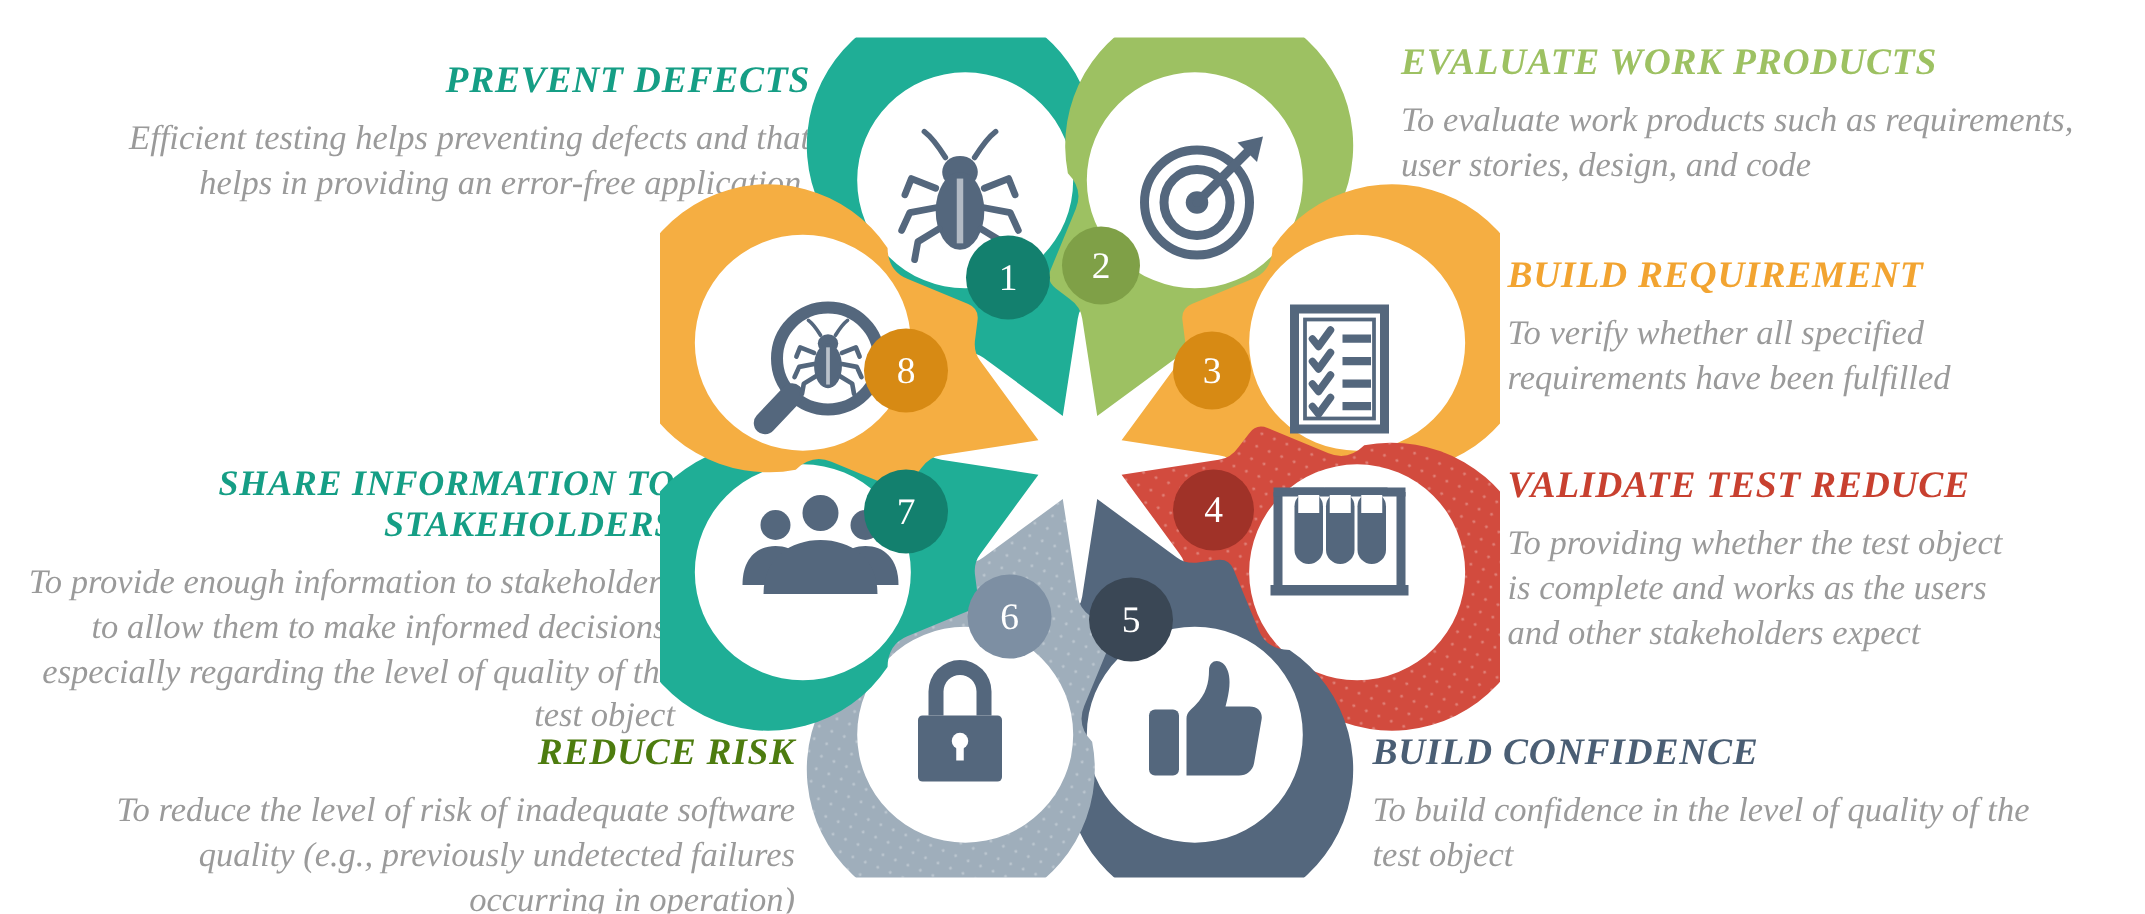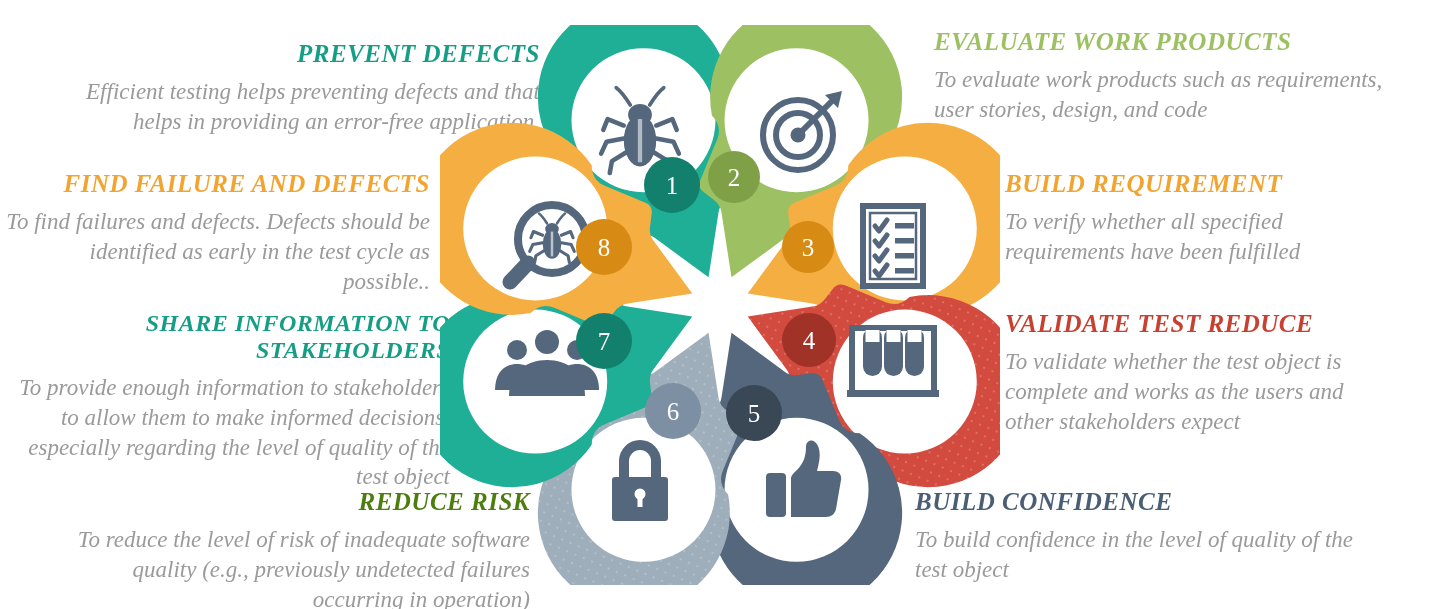--- a/index.html
+++ b/index.html
@@ -44,24 +44,20 @@
 </head>
 <body>
 
 <div id="stage">
 
   <div class="block ta-r" style="left:40px;top:40px;width:500px;">
     <div class="blk-title" style="color:#159E85;font-size:25px;">PREVENT DEFECTS</div>
     <div class="blk-body">Efficient testing helps preventing defects and that helps in providing an error-free application.</div>
   </div>
 
-  <div class="block ta-r" style="left:0px;top:170px;width:430px;">
-    <div class="blk-title" style="color:#F2A431;font-size:25px;">FIND FAILURE AND DEFECTS</div>
-    <div class="blk-body">To find failures and defects. Defects should be identified as early in the test cycle as possible..</div>
-  </div>
 
   <div class="block ta-r" style="left:0px;top:310px;width:450px;">
     <div class="blk-title" style="color:#159E85;font-size:24px;">SHARE INFORMATION TO STAKEHOLDERS</div>
     <div class="blk-body">To provide enough information to stakeholders to allow them to make informed decisions, especially regarding the level of quality of the test object</div>
   </div>
 
   <div class="block ta-r" style="left:60px;top:488px;width:470px;">
     <div class="blk-title" style="color:#4d7c0f;font-size:25px;">REDUCE RISK</div>
     <div class="blk-body">To reduce the level of risk of inadequate software quality (e.g., previously undetected failures occurring in operation)</div>
   </div>
@@ -71,21 +67,21 @@
     <div class="blk-body">To evaluate work products such as requirements, user stories, design, and code</div>
   </div>
 
   <div class="block ta-l" style="left:1005px;top:170px;width:340px;">
     <div class="blk-title" style="color:#F2A431;font-size:25px;">BUILD REQUIREMENT</div>
     <div class="blk-body">To verify whether all specified requirements have been fulfilled</div>
   </div>
 
   <div class="block ta-l" style="left:1005px;top:310px;width:345px;">
     <div class="blk-title" style="color:#C8402F;font-size:25px;">VALIDATE TEST REDUCE</div>
-    <div class="blk-body">To validate whether the test object is complete and works as the users and other stakeholders expect</div>
+    <div class="blk-body">To providing whether the test object is complete and works as the users and other stakeholders expect</div>
   </div>
 
   <div class="block ta-l" style="left:915px;top:488px;width:440px;">
     <div class="blk-title" style="color:#4A5E74;font-size:25px;">BUILD CONFIDENCE</div>
     <div class="blk-body">To build confidence in the level of quality of the test object</div>
   </div>
 
   <div id="wheel">
     <svg width="560" height="560" viewBox="0 0 560 560" xmlns="http://www.w3.org/2000/svg">
       <defs>

